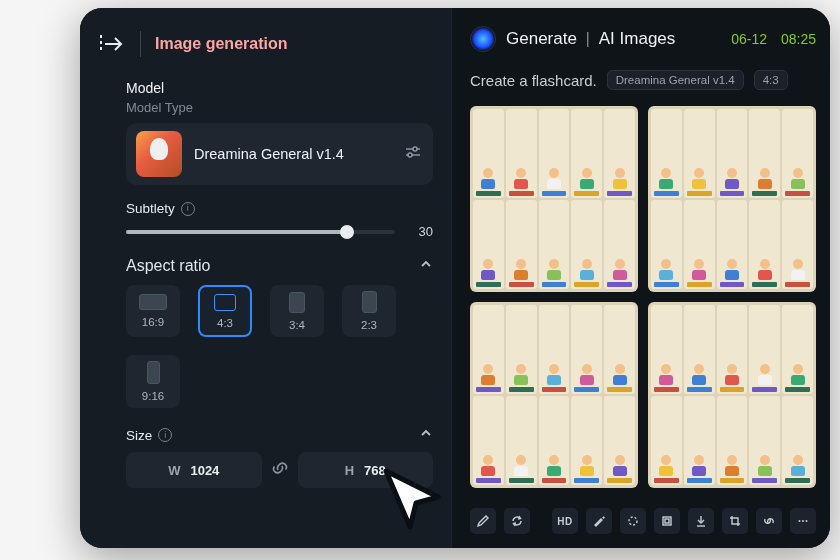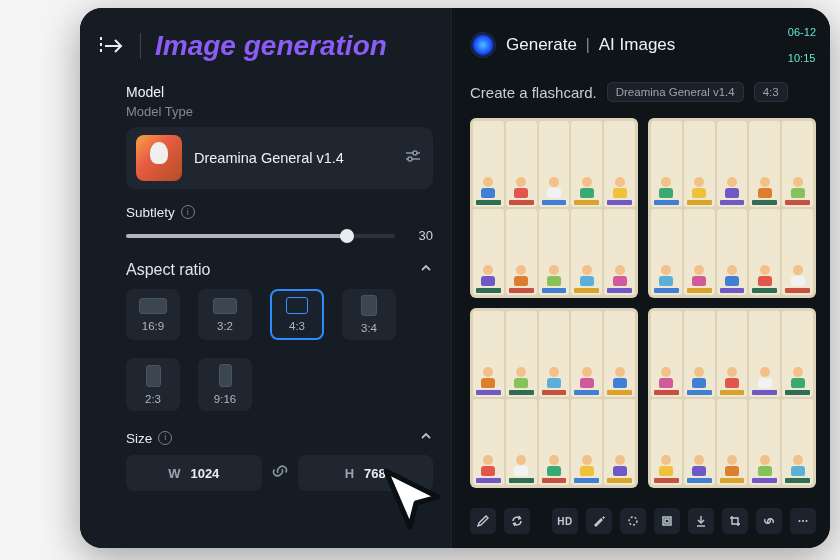--- a/index.html
+++ b/index.html
@@ -32,21 +32,21 @@
     display: flex; align-items: center;
     gap: 14px;
     padding: 22px 18px 18px 18px;
   }
   .back-icon {
     width: 28px; height: 28px;
     display: flex; align-items: center; justify-content: center;
     color: #e8edf3;
   }
   .vline { width: 1px; height: 26px; background: rgba(255,255,255,.18); }
-  .panel-title { font-size: 28px; font-weight: 600; color: #8b5cf6; font-style: italic; }
+  .panel-title { font-size: 16px; font-weight: 600; color: #fca5a5; }
   .panel-body { padding: 0 18px 0 46px; flex: 1; overflow: hidden; }
   .section-label { font-size: 14px; color: #f0f3f7; margin-top: 4px; }
   .section-sub { font-size: 13px; color: #7f8a97; margin-top: 4px; }
   .model-card {
     margin-top: 8px;
     display: flex; align-items: center; gap: 12px;
     background: #1f262f;
     border-radius: 10px;
     padding: 8px 10px;
   }
@@ -58,21 +58,21 @@
   .model-thumb::after{
     content:""; position:absolute; left:50%; top:40%; width:18px; height:22px;
     transform:translate(-50%,-50%);
     background:#efefef; border-radius:50% 50% 40% 40%;
   }
   .model-info { flex: 1; }
   .model-name { font-size: 14.5px; color: #eef2f7; }
   .model-desc { font-size: 12.5px; color: #7b8693; margin-top: 2px; white-space: nowrap; overflow: hidden; text-overflow: clip; }
   .settings-icon { color: #8a95a3; width: 20px; }
   .row-label {
-    display:flex; align-items:flex-start; gap:6px;
+    display:flex; align-items:center; gap:6px;
     margin-top: 16px; font-size: 13.5px; color: #e7ecf2;
   }
   .info-icon {
     width: 14px; height: 14px; border: 1.4px solid #78838f;
     border-radius: 50%; display:inline-flex; align-items:center; justify-content:center;
     font-size: 9px; color: #78838f; line-height: 1;
   }
   .slider-row { display:flex; align-items:center; gap:14px; margin-top: 8px; }
   .slider {
     flex:1; height: 4px; background:#2b323c; border-radius: 2px; position: relative;
@@ -125,21 +125,21 @@
     padding: 18px 14px 14px 18px;
   }
   .right-head { display:flex; align-items:center; gap:10px; }
   .logo {
     width:26px; height:26px; border-radius:50%;
     background: radial-gradient(circle at 50% 50%, #4cc0ff 0%, #1d4cff 50%, #071326 70%);
     border:1.5px solid #2a3340;
   }
   .brand { font-size:17px; color:#eef2f7; font-weight:500; }
   .brand .bar { color:#7a8490; margin: 0 4px; }
-  .ts { margin-left:auto; display:flex; gap:14px; color:#5eead4; font-size:11px;flex-direction:column;}
+  .ts { margin-left:auto; display:flex; gap:14px; color:#84cc16; font-size:14px;}
   .prompt-row { display:flex; align-items:center; gap:10px; margin-top:18px; flex-wrap:wrap; }
   .prompt { color:#c7ced6; font-size:15px; }
   .chip {
     font-size:11.5px; color:#9aa3ae; background:#1b2129;
     border:1px solid #2a313a; border-radius:5px; padding:3px 8px;
   }
   .grid {
     margin-top:16px;
     display:grid; grid-template-columns:1fr 1fr; grid-template-rows:1fr 1fr;
     gap:10px; flex:1; min-height:0;
@@ -227,24 +227,20 @@
           <svg width="14" height="14" viewBox="0 0 14 14" fill="none" stroke="currentColor" stroke-width="1.8">
               <polyline points="3,9 7,5 11,9"></polyline>
             </svg>
         </span>
       </div>
       <div class="ratio-grid" id="ratio-grid">
           <div class="ratio">
             <div class="ratio-shape" style="width: 28px; height: 16px;"></div>
             <div class="ratio-label">16:9</div>
           </div>
-          <div class="ratio">
-            <div class="ratio-shape" style="width: 24px; height: 16px;"></div>
-            <div class="ratio-label">3:2</div>
-          </div>
           <div class="ratio selected">
             <div class="ratio-shape" style="width: 22px; height: 17px;"></div>
             <div class="ratio-label">4:3</div>
           </div>
           <div class="ratio">
             <div class="ratio-shape" style="width: 16px; height: 21px;"></div>
             <div class="ratio-label">3:4</div>
           </div>
           <div class="ratio">
             <div class="ratio-shape" style="width: 15px; height: 22px;"></div>
@@ -288,21 +284,21 @@
   </div>
 
   <div class="right">
     <div class="right-head">
       <div class="logo"></div>
       <div class="brand">
         <span>Generate</span><span class="bar"> | </span><span>AI Images</span>
       </div>
       <div class="ts">
         <span>06-12</span>
-        <span>10:15</span>
+        <span>08:25</span>
       </div>
     </div>
 
     <div class="prompt-row">
       <span class="prompt">Create a flashcard.</span>
       <span class="chip">Dreamina General v1.4</span>
       <span class="chip">4:3</span>
     </div>
 
     <div class="grid" id="imggrid">

